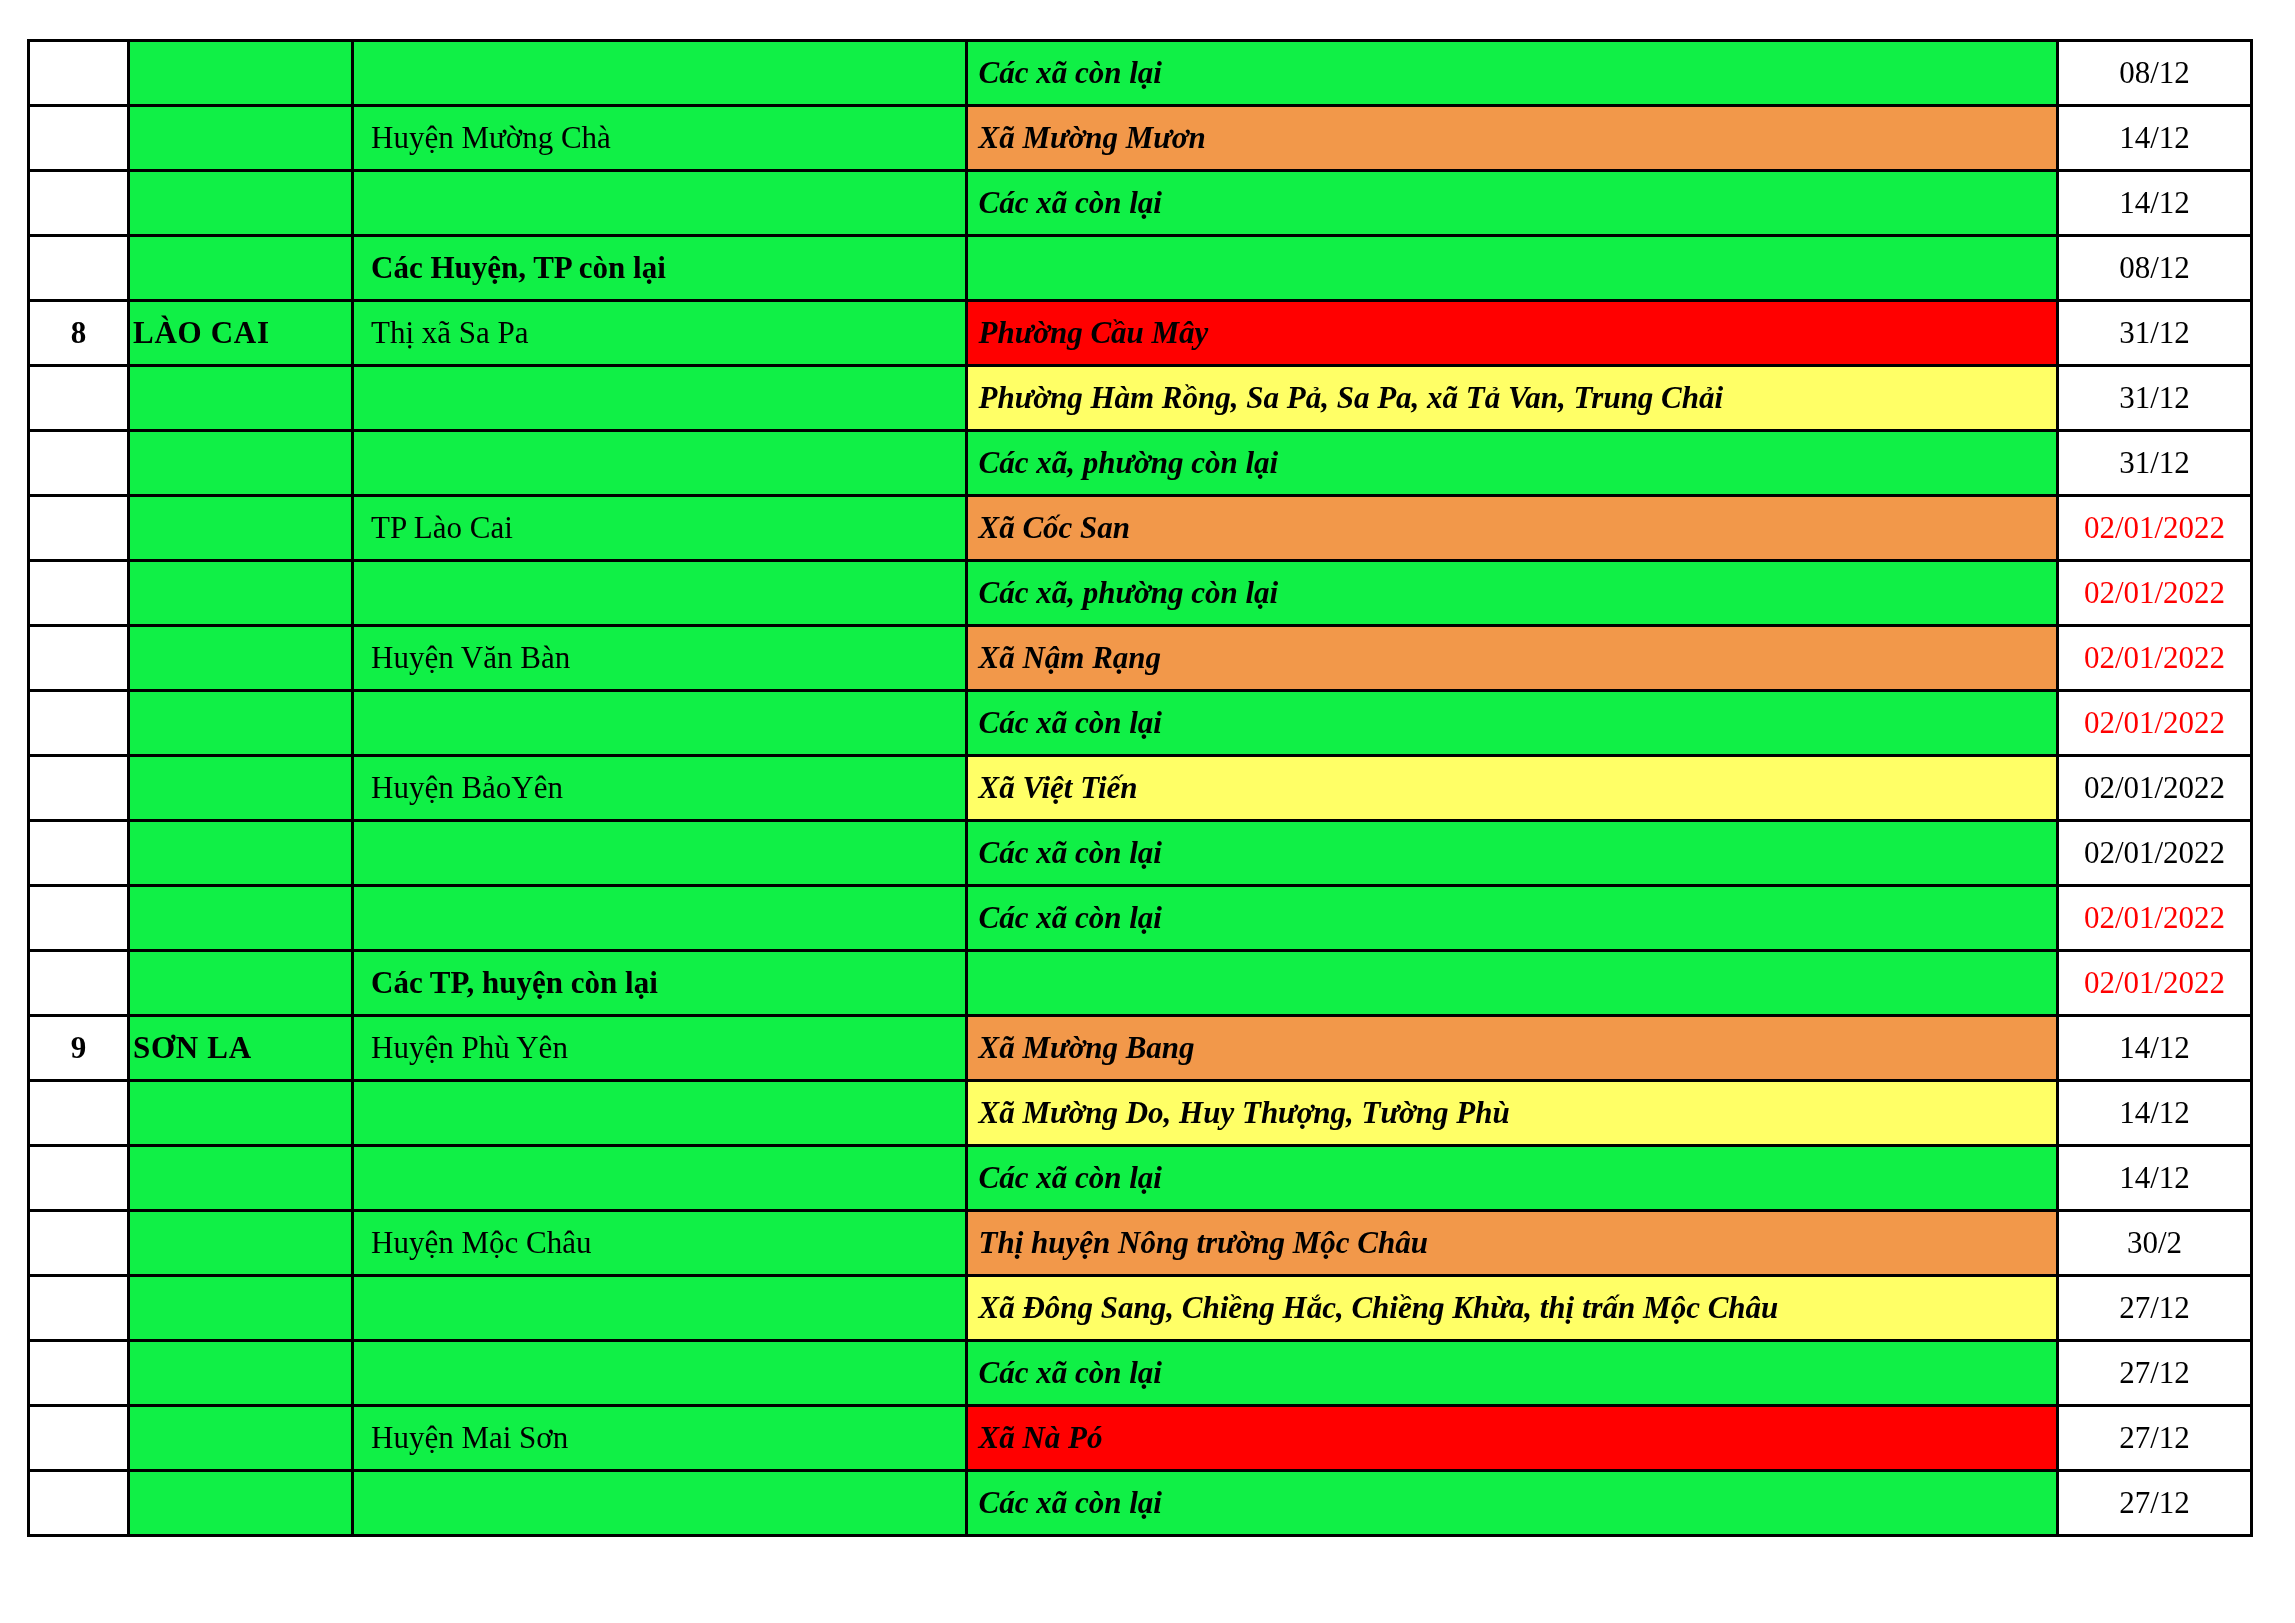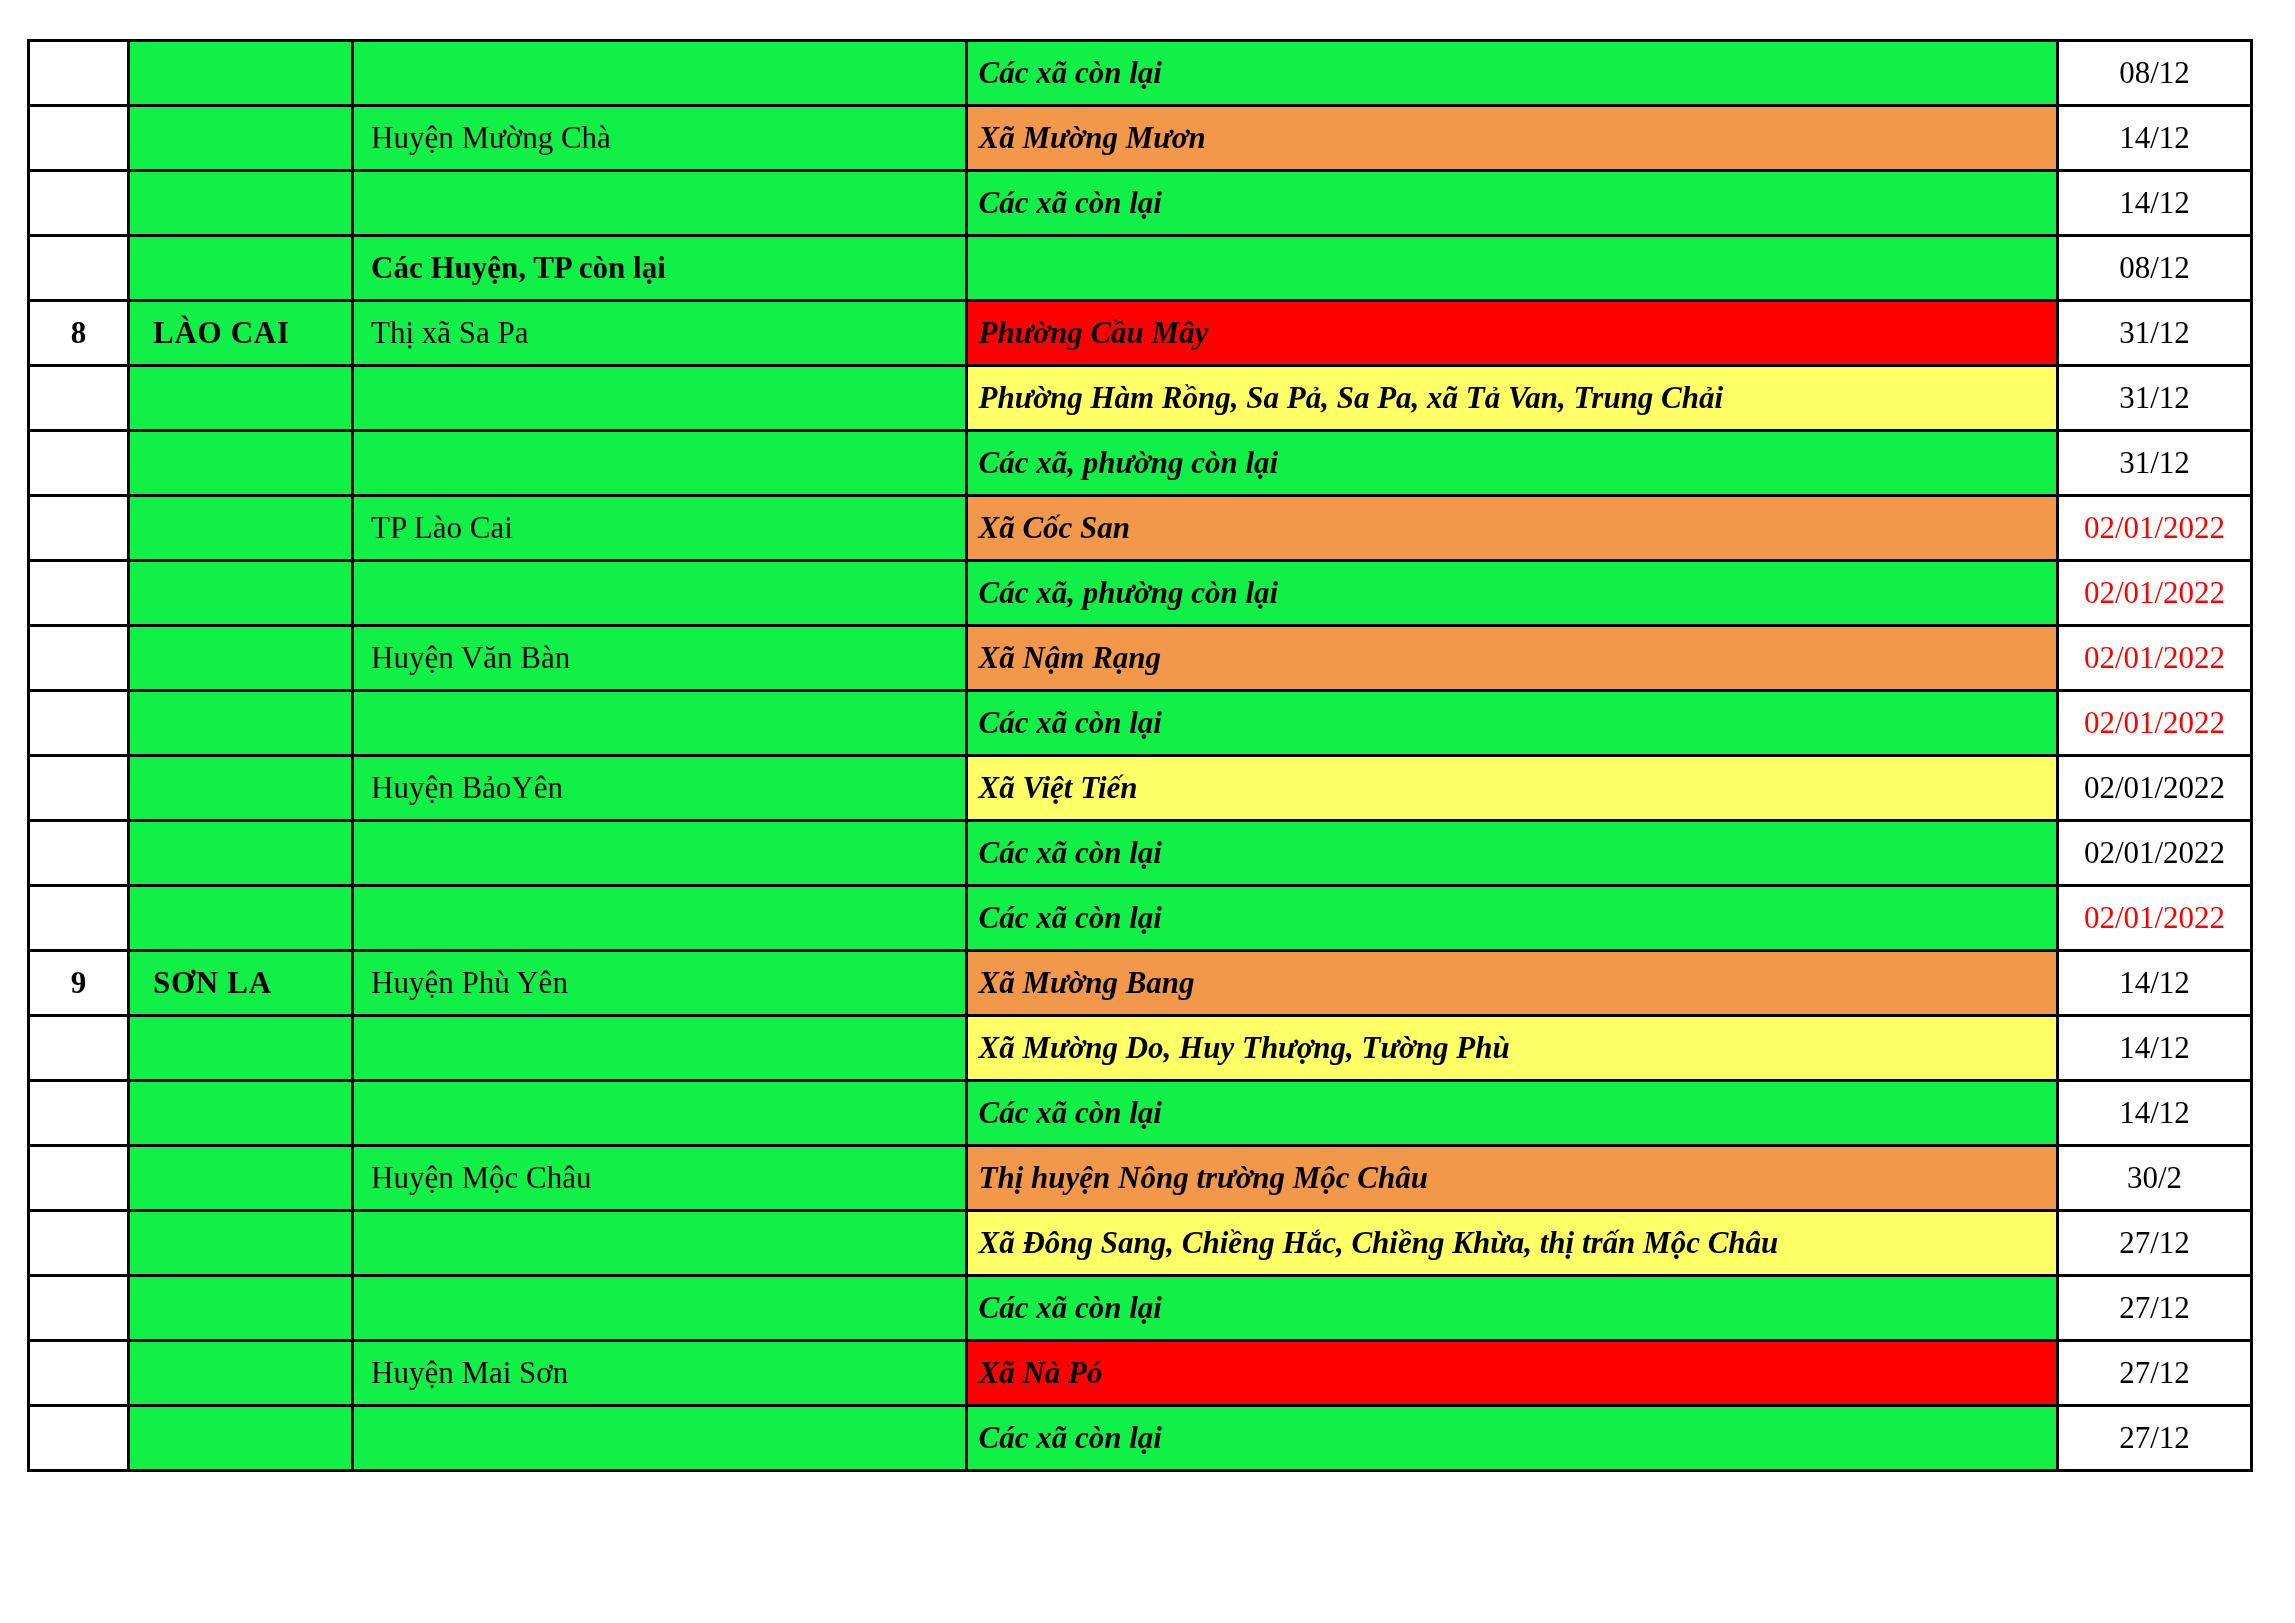--- a/index.html
+++ b/index.html
@@ -22,21 +22,21 @@
   table.risk td {
     border:3.3px solid #000000;
     overflow:hidden;
     white-space:nowrap;
     vertical-align:middle;
     font-size:31px;
     color:#000000;
   }
   table.risk tr { height:65px; }
   td.c-no    { text-align:center; font-weight:bold; background:#ffffff; font-size:33px; }
-  td.c-prov  { font-weight:bold; padding-left:23px; font-size:33px; letter-spacing:0.7px; }
+  td.c-prov  { font-weight:bold; padding-left:3px; font-size:33px; letter-spacing:0.7px; }
   td.c-dist  { padding-left:17px; }
   td.c-dist.bold { font-weight:bold; }
   td.c-area  { font-weight:bold; font-style:italic; padding-left:10.5px; }
   td.c-date  { text-align:center; background:#ffffff; font-size:33px; }
 </style>
 </head>
 <body>
 
 <div class="page">
   <table class="risk">
@@ -140,20 +140,27 @@
           <td class="c-date" style="background-color: rgb(255, 255, 255); color: rgb(0, 0, 0);">02/01/2022</td>
         </tr>
         <tr>
           <td class="c-no" style="background-color: rgb(255, 255, 255);"></td>
           <td class="c-prov" style="background-color: rgb(16, 240, 70);"></td>
           <td class="c-dist" style="background-color: rgb(16, 240, 70);"></td>
           <td class="c-area" style="background-color: rgb(16, 240, 70);">Các xã còn lại</td>
           <td class="c-date" style="background-color: rgb(255, 255, 255); color: rgb(255, 0, 0);">02/01/2022</td>
         </tr>
         <tr>
+          <td class="c-no" style="background-color: rgb(255, 255, 255);"></td>
+          <td class="c-prov" style="background-color: rgb(16, 240, 70);"></td>
+          <td class="c-dist bold" style="background-color: rgb(16, 240, 70);">Các TP, huyện còn lại</td>
+          <td class="c-area" style="background-color: rgb(16, 240, 70);"></td>
+          <td class="c-date" style="background-color: rgb(255, 255, 255); color: rgb(255, 0, 0);">02/01/2022</td>
+        </tr>
+        <tr>
           <td class="c-no" style="background-color: rgb(255, 255, 255);">9</td>
           <td class="c-prov" style="background-color: rgb(16, 240, 70);">SƠN LA</td>
           <td class="c-dist" style="background-color: rgb(16, 240, 70);">Huyện Phù Yên</td>
           <td class="c-area" style="background-color: rgb(242, 152, 74);">Xã Mường Bang</td>
           <td class="c-date" style="background-color: rgb(255, 255, 255); color: rgb(0, 0, 0);">14/12</td>
         </tr>
         <tr>
           <td class="c-no" style="background-color: rgb(255, 255, 255);"></td>
           <td class="c-prov" style="background-color: rgb(16, 240, 70);"></td>
           <td class="c-dist" style="background-color: rgb(16, 240, 70);"></td>

